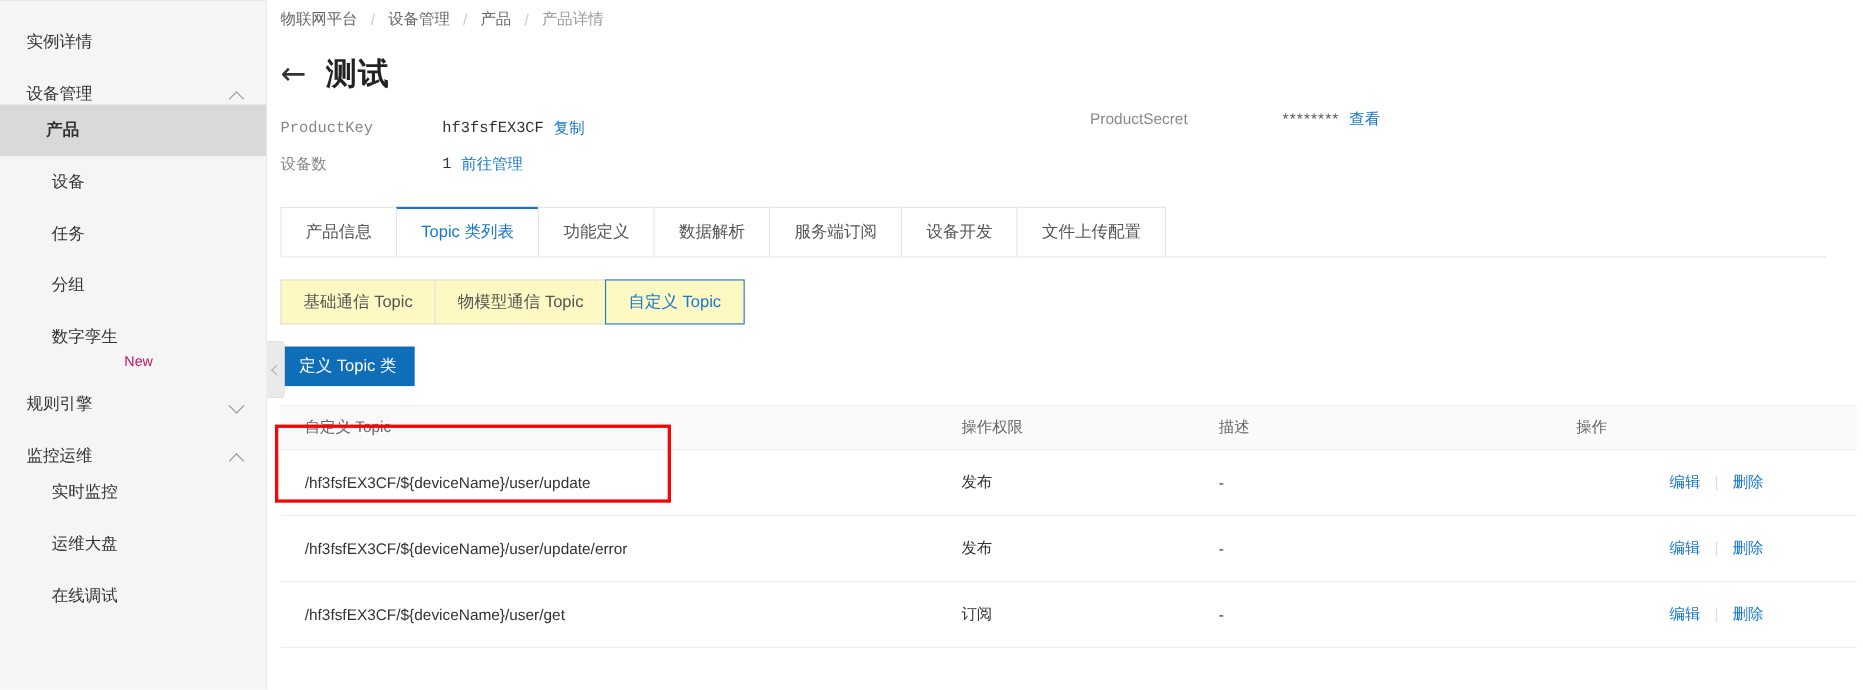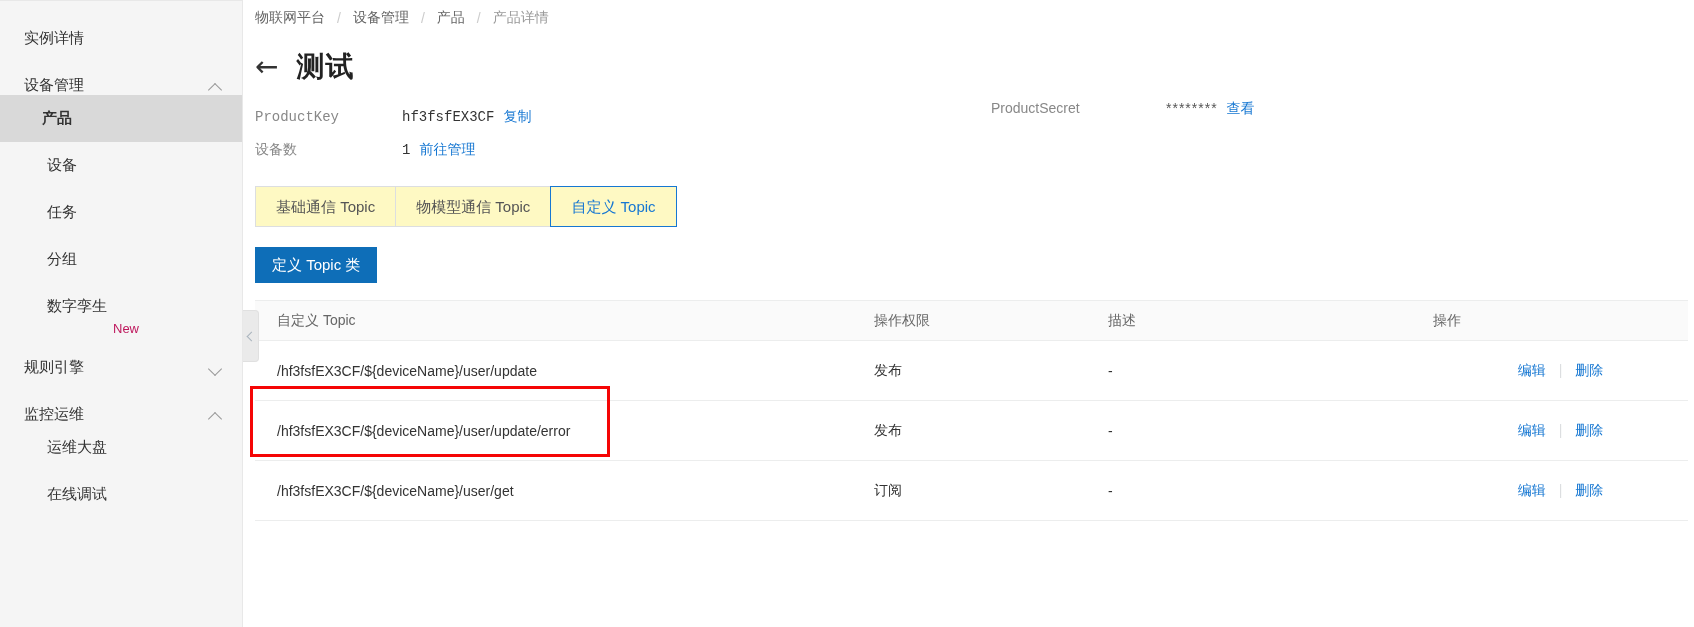--- a/index.html
+++ b/index.html
@@ -267,20 +267,23 @@
     <div class="nav-top">
       <span>规则引擎</span>
       <span class="chev down"></span>
     </div>
 
     <div class="nav-top">
       <span>监控运维</span>
       <span class="chev up"></span>
     </div>
 
+    <div class="nav-sub">
+      <span>实时监控</span>
+    </div>
 
     <div class="nav-sub">
       <span>运维大盘</span>
     </div>
 
     <div class="nav-sub">
       <span>在线调试</span>
     </div>
   </nav>
 
@@ -316,20 +319,29 @@
         <span class="info-value">1</span>
         <span class="info-link">前往管理</span>
       </div>
       <div id="secret-block">
         <span class="info-label">ProductSecret</span>
         <span class="secret-stars">********</span>
         <span class="info-link">查看</span>
       </div>
     </div>
 
+    <div id="tabs">
+      <div class="tab">产品信息</div>
+      <div class="tab active">Topic 类列表</div>
+      <div class="tab">功能定义</div>
+      <div class="tab">数据解析</div>
+      <div class="tab">服务端订阅</div>
+      <div class="tab">设备开发</div>
+      <div class="tab">文件上传配置</div>
+    </div>
 
     <div id="subtabs">
       <div class="subtab">基础通信 Topic</div>
       <div class="subtab">物模型通信 Topic</div>
       <div class="subtab active">自定义 Topic</div>
     </div>
 
     <button id="define-btn">定义 Topic 类</button>
 
     <table id="topic-table">

